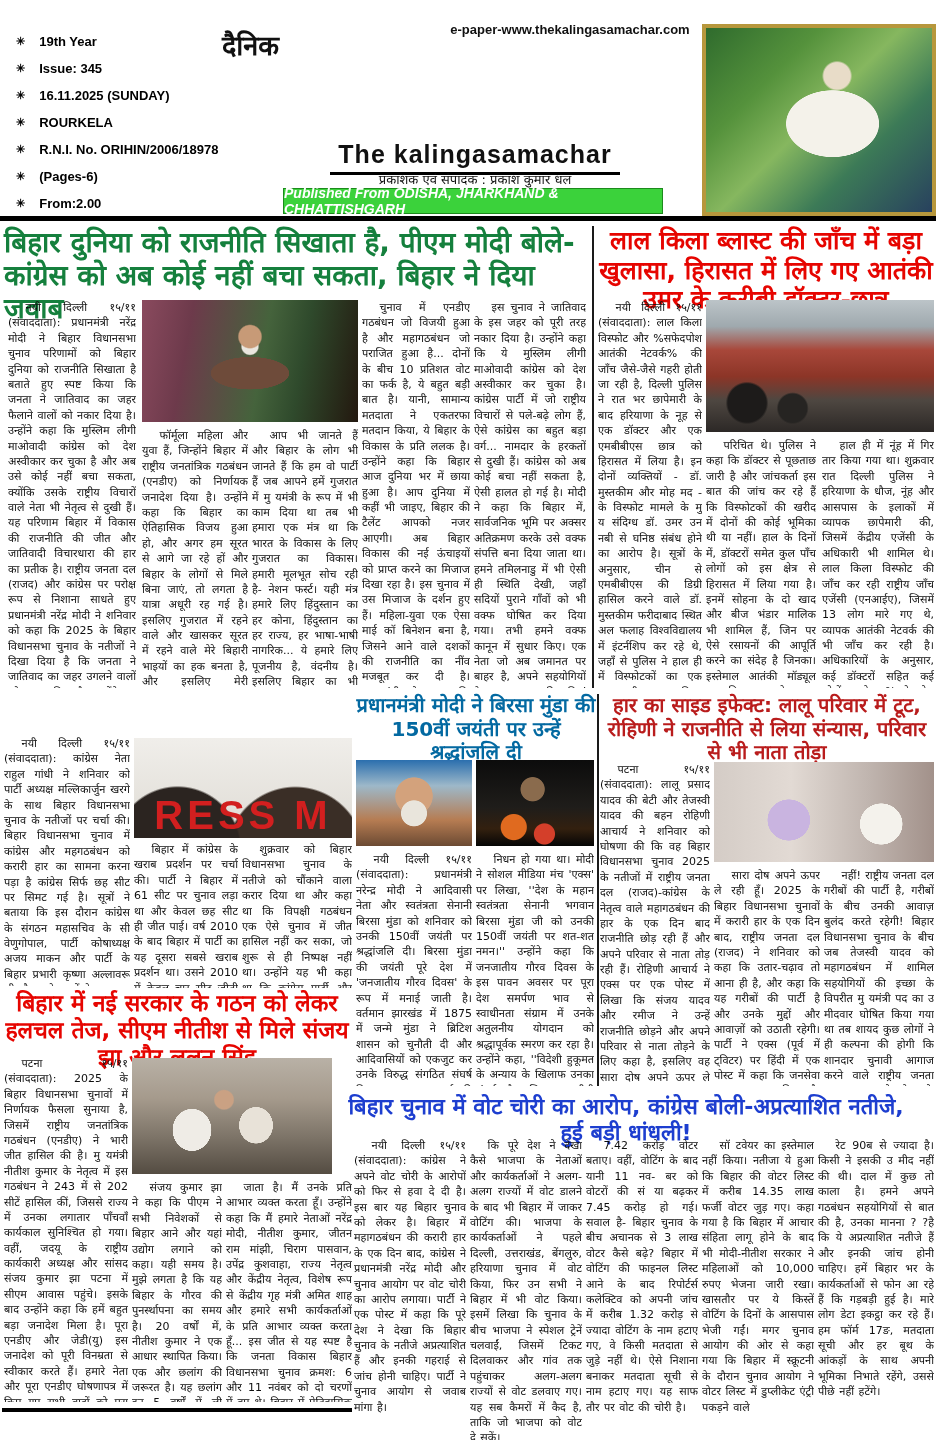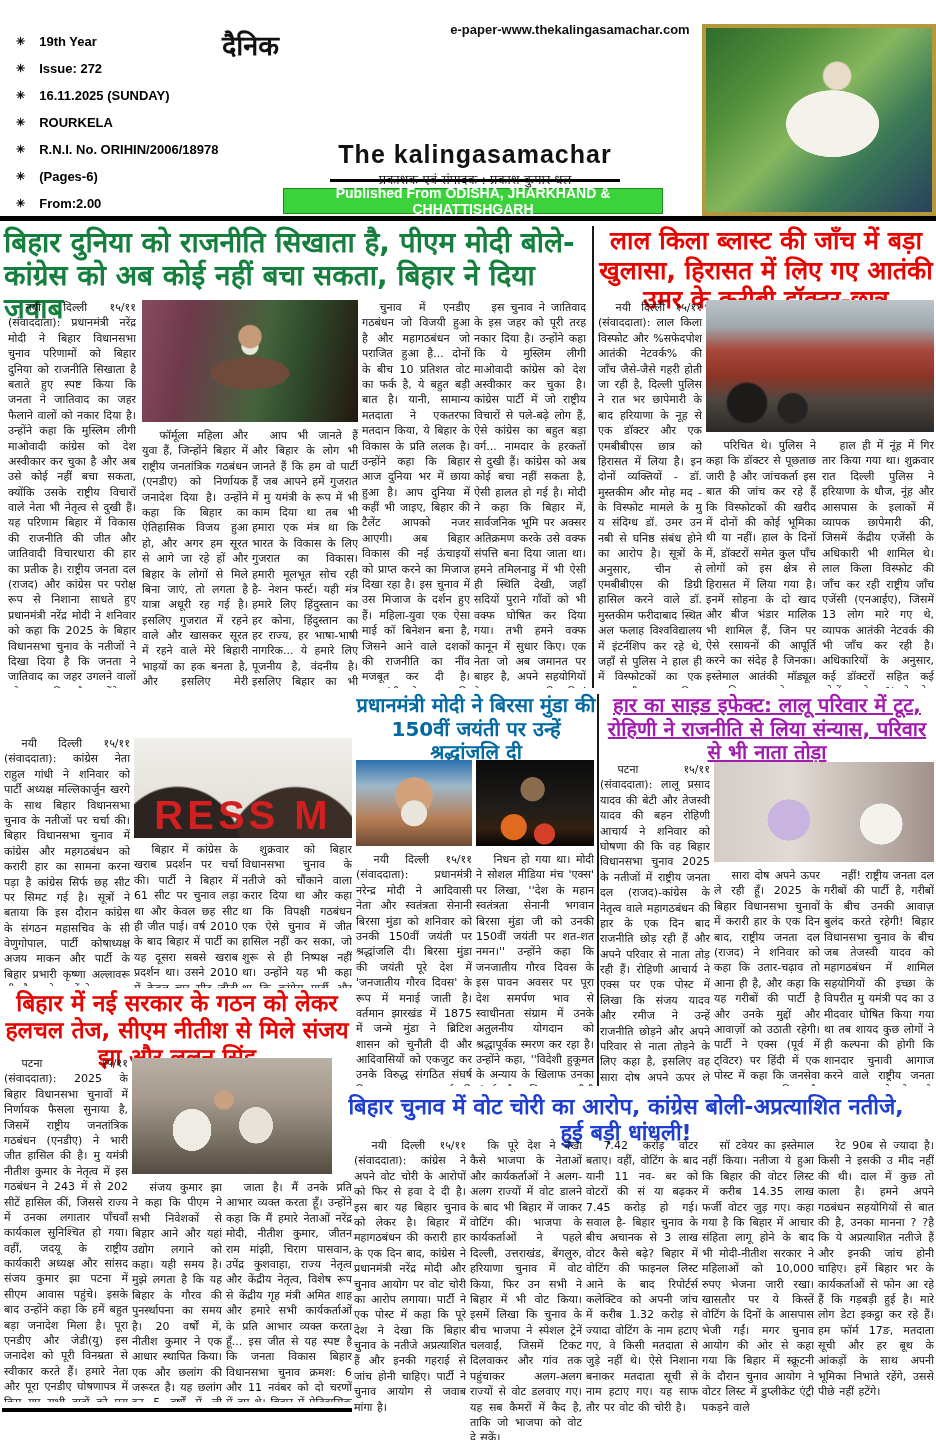--- a/index.html
+++ b/index.html
@@ -7,24 +7,24 @@
         font-family:"DejaVu Sans","Liberation Sans",sans-serif;color:#111;}
   .abs{position:absolute;}
   
   .info-item{display:flex;align-items:center;gap:14px;height:27px;font-weight:bold;
              font-size:13px;font-family:"Liberation Sans",sans-serif;color:#000;}
   .star{font-size:11px;}
   .epaper{font-size:13px;font-weight:bold;font-family:"Liberation Sans",sans-serif;}
   .daily{font-size:27px;font-weight:bold;}
   .title-hi{font-size:60px;font-weight:bold;line-height:1.0;letter-spacing:1px;text-align:center;}
   .title-en{font-size:25px;font-weight:bold;text-align:center;letter-spacing:1px;
-            font-family:"Liberation Sans",sans-serif;border-bottom:3px solid #000;padding-bottom:10px;}
+            font-family:"Liberation Sans",sans-serif;border-bottom:3px solid #000;padding-bottom:3px;}
   .publine{font-size:13px;font-weight:normal;text-align:center;}
-  .banner{font-size:14px;font-weight:bold;text-align:center;color:#fff;
-          font-family:"Liberation Sans",sans-serif;display:flex;align-items:center;justify-content:center;}
+  .banner{font-size:14px;font-weight:bold;text-align:left;color:#fff;
+          font-family:"Liberation Sans",sans-serif;display:flex;align-items:center;justify-content:center;font-style:italic;}
   
   .hl{font-weight:bold;line-height:1.18;}
   .center{text-align:center;}
   
   .col{font-size:11px;line-height:1.40;text-align:justify;overflow:hidden;color:#0e0e0e;
        text-indent:1.6em;word-spacing:1px;}
   
   .photo{overflow:hidden;}
   .photo-sai{border:4px solid #b7973c;
     background:
@@ -74,21 +74,21 @@
 
 <div id="page">
 
   <div class="abs" style="left:16px;top:28px;width:230px;">
     <div class="info-item">
         <span class="star">✳</span>
         <span>19th Year</span>
       </div>
     <div class="info-item">
         <span class="star">✳</span>
-        <span>Issue: 272</span>
+        <span>Issue: 345</span>
       </div>
     <div class="info-item">
         <span class="star">✳</span>
         <span>16.11.2025 (SUNDAY)</span>
       </div>
     <div class="info-item">
         <span class="star">✳</span>
         <span>ROURKELA</span>
       </div>
     <div class="info-item">
@@ -139,21 +139,21 @@
   <div class="abs col" style="left:242px;top:842px;width:110px;height:146px;">शुक्रवार को बिहार विधानसभा चुनाव के नतीजे को चौंकाने वाला करार दिया था और कहा था कि विपक्षी गठबंधन एक ऐसे चुनाव में जीत हासिल नहीं कर सका, जो शुरू से ही निष्पक्ष नहीं था। उन्होंने यह भी कहा था कि कांग्रेस पार्टी और इंडिया गठबंधन इस परिणाम की गहराई से समीक्षा करेंगे।</div>
 
   <div class="abs hl center" style="left:356px;top:694px;width:240px;height:62px;font-size:20px;color:#0369a1;">प्रधानमंत्री मोदी ने बिरसा मुंडा की 150वीं जयंती पर उन्हें श्रद्धांजलि दी</div>
   <div class="abs photo photo-birsa-a" style="left:356px;top:760px;width:116px;height:86px;"></div>
   <div class="abs photo photo-birsa-b" style="left:476px;top:760px;width:118px;height:86px;"></div>
   <div class="abs col" style="left:356px;top:852px;width:116px;height:234px;">नयी दिल्ली १५/११ (संवाददाता): प्रधानमंत्री नरेन्द्र मोदी ने आदिवासी नेता और स्वतंत्रता सेनानी बिरसा मुंडा को शनिवार को उनकी 150वीं जयंती पर श्रद्धांजलि दी। बिरसा मुंडा की जयंती पूरे देश में 'जनजातीय गौरव दिवस' के रूप में मनाई जाती है। वर्तमान झारखंड में 1875 में जन्मे मुंडा ने ब्रिटिश शासन को चुनौती दी और आदिवासियों को एकजुट कर उनके विरुद्ध संगठित संघर्ष किया। उनका 25 वर्ष की अल्पायु में ब्रिटिश हिरासत में</div>
   <div class="abs col" style="left:476px;top:852px;width:118px;height:234px;">निधन हो गया था। मोदी ने सोशल मीडिया मंच 'एक्स' पर लिखा, ''देश के महान स्वतंत्रता सेनानी भगवान बिरसा मुंडा जी को उनकी 150वीं जयंती पर शत-शत नमन।'' उन्होंने कहा कि जनजातीय गौरव दिवस के इस पावन अवसर पर पूरा देश समर्पण भाव से स्वाधीनता संग्राम में उनके अतुलनीय योगदान को श्रद्धापूर्वक स्मरण कर रहा है। उन्होंने कहा, ''विदेशी हुकूमत के अन्याय के खिलाफ उनका संघर्ष और बलिदान हर पीढ़ी को प्रेरित करता रहेगा।''</div>
 
   <div class="abs vline" style="left:597px;top:694px;height:392px;"></div>
 
-  <div class="abs hl center" style="left:600px;top:694px;width:334px;height:64px;font-size:20px;color:#a21caf;text-decoration:underline;">हार का साइड इफेक्ट: लालू परिवार में टूट, रोहिणी ने राजनीति से लिया संन्यास, परिवार से भी नाता तोड़ा</div>
+  <div class="abs hl center" style="left:600px;top:694px;width:334px;height:64px;font-size:20px;color:#b91c1c;">हार का साइड इफेक्ट: लालू परिवार में टूट, रोहिणी ने राजनीति से लिया संन्यास, परिवार से भी नाता तोड़ा</div>
   <div class="abs col" style="left:600px;top:762px;width:110px;height:324px;">पटना १५/११ (संवाददाता): लालू प्रसाद यादव की बेटी और तेजस्वी यादव की बहन रोहिणी आचार्य ने शनिवार को घोषणा की कि वह बिहार विधानसभा चुनाव 2025 के नतीजों में राष्ट्रीय जनता दल (राजद)-कांग्रेस के नेतृत्व वाले महागठबंधन की हार के एक दिन बाद राजनीति छोड़ रही हैं और अपने परिवार से नाता तोड़ रही हैं। रोहिणी आचार्य ने एक्स पर एक पोस्ट में लिखा कि संजय यादव और रमीज ने उन्हें राजनीति छोड़ने और अपने परिवार से नाता तोड़ने के लिए कहा है, इसलिए वह सारा दोष अपने ऊपर ले रही हैं। रोहिणी ने एक्स पर अपनी पोस्ट में लिखा कि मैं राजनीति छोड़ रही हूँ और अपने परिवार से नाता तोड़ रही हूँ... संजय यादव और रमीज ने मुझसे यही करने को कहा था... और मैं</div>
   <div class="abs photo photo-rohini" style="left:714px;top:762px;width:220px;height:100px;"></div>
   <div class="abs col" style="left:714px;top:868px;width:106px;height:218px;">सारा दोष अपने ऊपर ले रही हूँ। 2025 के बिहार विधानसभा चुनावों में करारी हार के एक दिन बाद, राष्ट्रीय जनता दल (राजद) ने शनिवार को कहा कि उतार-चढ़ाव तो आना ही है, और कहा कि यह गरीबों की पार्टी है और उनके मुद्दों और आवाज़ों को उठाती रहेगी। पार्टी ने एक्स (पूर्व में ट्विटर) पर हिंदी में एक पोस्ट में कहा कि जनसेवा एक अनवरत प्रक्रिया है, एक अंतहीन यात्रा है! इसमें उतार चढ़ाव आना तय है। हार में विषाद नहीं, जीत में अहंकार</div>
   <div class="abs col" style="left:824px;top:868px;width:110px;height:218px;">नहीं! राष्ट्रीय जनता दल गरीबों की पार्टी है, गरीबों के बीच उनकी आवाज़ बुलंद करते रहेगी! बिहार विधानसभा चुनाव के बीच जब तेजस्वी यादव को महागठबंधन में शामिल सहयोगियों की इच्छा के विपरीत मु यमंत्री पद का उ मीदवार घोषित किया गया था तब शायद कुछ लोगों ने ही कल्पना की होगी कि शानदार चुनावी आगाज करने वाले राष्ट्रीय जनता दल (राजद) के नेता के नेतृत्व में उनकी पार्टी को इस अकल्पनीय हार का सामना करना पड़ेगा।</div>
 
   <div class="abs hl center" style="left:2px;top:990px;width:350px;height:60px;font-size:23px;color:#e60500;">बिहार में नई सरकार के गठन को लेकर हलचल तेज, सीएम नीतीश से मिले संजय झा और ललन सिंह</div>
   <div class="abs col" style="left:4px;top:1056px;width:124px;height:346px;">पटना १५/११ (संवाददाता): 2025 के बिहार विधानसभा चुनावों में निर्णायक फैसला सुनाया है, जिसमें राष्ट्रीय जनतांत्रिक गठबंधन (एनडीए) ने भारी जीत हासिल की है। मु यमंत्री नीतीश कुमार के नेतृत्व में इस गठबंधन ने 243 में से 202 सीटें हासिल कीं, जिससे राज्य में उनका लगातार पाँचवाँ कार्यकाल सुनिश्चित हो गया। वहीं, जदयू के राष्ट्रीय कार्यकारी अध्यक्ष और सांसद संजय कुमार झा पटना में सीएम आवास पहुंचे। इसके बाद उन्होंने कहा कि हमें बहुत बड़ा जनादेश मिला है। पूरा एनडीए और जेडी(यु) इस जनादेश को पूरी विनम्रता से स्वीकार करते हैं। हमारे नेता और पूरा एनडीए घोषणापत्र में किए गए सभी वादों को पूरा करेगा। ये 5 साल युवाओं के लिए हैं; हमने 1 करोड़ नौकरियों और रोजगार के अवसरों की बात कही है।</div>
   <div class="abs photo photo-nitish" style="left:132px;top:1058px;width:200px;height:116px;"></div>
   <div class="abs col" style="left:132px;top:1180px;width:90px;height:222px;">संजय कुमार झा ने कहा कि पीएम ने सभी निवेशकों से बिहार आने और यहां उद्योग लगाने को कहा। यही समय है। मुझे लगता है कि यह बिहार के गौरव की पुनर्स्थापना का समय है। 20 वर्षों में, नीतीश कुमार ने एक आधार स्थापित किया। एक और छलांग की जरूरत है। यह छलांग इन 5 वर्षों में ली जाएगी। बिहार शीर्ष 10 राज्यों में शामिल होगा। जदयू सांसद राजीव रंजन (ललन) सिंह भी पटना में सीएम आवास पहुंचे। भाजपा ने कहा कि इसका श्रेय बिहार की जनता को</div>
   <div class="abs col" style="left:226px;top:1180px;width:126px;height:222px;">जाता है। मैं उनके प्रति आभार व्यक्त करता हूँ। उन्होंने कहा कि मैं हमारे नेताओं नरेंद्र मोदी, नीतीश कुमार, जीतन राम मांझी, चिराग पासवान, उपेंद्र कुशवाहा, राज्य नेतृत्व और केंद्रीय नेतृत्व, विशेष रूप से केंद्रीय गृह मंत्री अमित शाह और हमारे सभी कार्यकर्ताओं के प्रति आभार व्यक्त करता हूँ... इस जीत से यह स्पष्ट है कि जनता विकास बिहार विधानसभा चुनाव क्रमश: 6 और 11 नवंबर को दो चरणों में हुए थे। बिहार में ऐतिहासिक 67.13 प्रतिशत मतदान हुआ, जो 1951 के बाद से सर्वाधिक है।</div>

